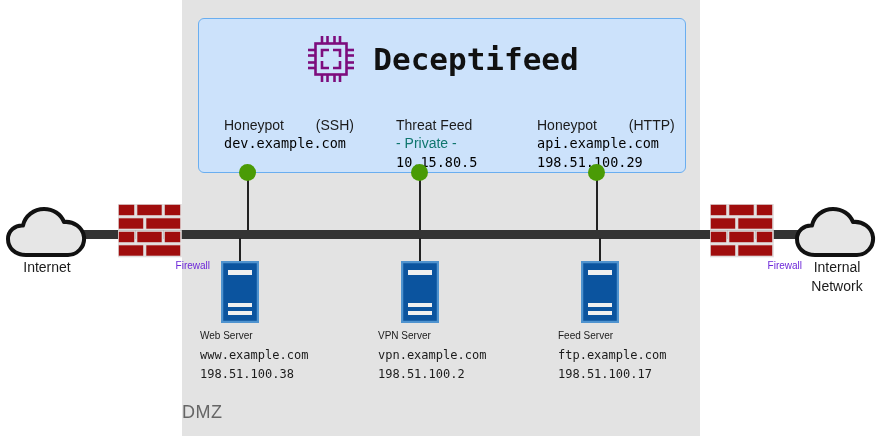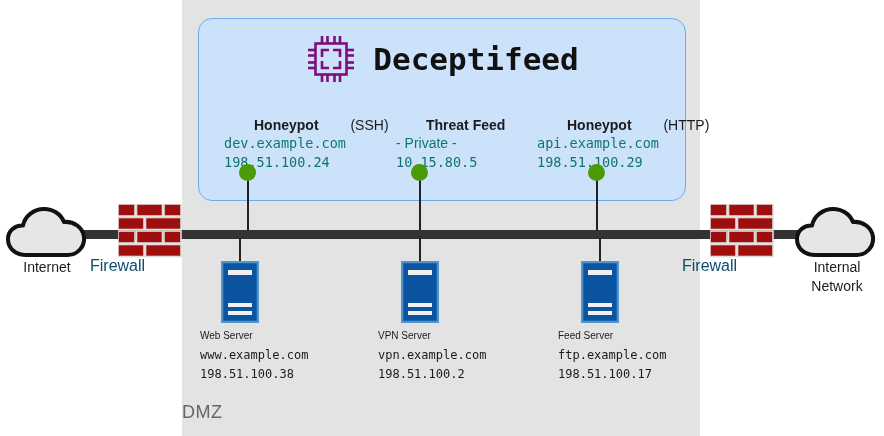--- a/index.html
+++ b/index.html
@@ -16,22 +16,22 @@
     position:absolute;left:182px;top:0;width:518px;height:436px;
     background:#e3e3e3;
   }
   .dmz-label{
     position:absolute;left:182px;top:402px;width:518px;
     text-align:left;font-size:18px;color:#666666;letter-spacing:.5px;
   }
 
   
   .df-panel{
-    position:absolute;left:198px;top:18px;width:488px;height:183px;
-    background:#cce2fb;border:1.5px solid #6aaef0;border-radius:14px;
+    position:absolute;left:198px;top:18px;width:488px;height:155px;
+    background:#cce2fb;border:1.5px solid #6aaef0;border-radius:6px;
     box-sizing:border-box;
   }
   .df-head{
     position:absolute;left:0;top:14px;width:100%;
     display:flex;align-items:center;justify-content:center;gap:16px;
   }
   .chip-icon{width:52px;height:52px;display:block;}
   .df-title{
     font-family:"DejaVu Sans Mono","Liberation Mono",monospace;
     font-size:31px;font-weight:bold;color:#111111;letter-spacing:0px;
@@ -39,26 +39,26 @@
   }
 
   .df-cols{
     position:absolute;left:0;top:98px;width:100%;height:58px;
   }
   .df-col{position:absolute;top:0;}
   .df-col.c0{left:25px;}
   .df-col.c1{left:197px;}
   .df-col.c2{left:338px;}
   .col-title{font-size:14px;color:#1b1b1b;line-height:17px;white-space:nowrap;}
-  .col-title .strong{font-weight:bold;margin-left:30px;}
+  .col-title .strong{font-weight:normal;}
   .col-title .light{font-weight:normal;margin-left:28px;}
   .col-sub-sans{font-size:14px;color:#0f766e;line-height:19px;white-space:nowrap;}
   .col-mono{
     font-family:"DejaVu Sans Mono","Liberation Mono",monospace;
-    font-size:13.5px;color:#0f766e;line-height:19px;white-space:nowrap;
+    font-size:13.5px;color:#000000;line-height:19px;white-space:nowrap;
   }
 
   
   .backbone{
     position:absolute;left:78px;top:230px;width:728px;height:9px;
     background:#333333;
   }
 
   
   .tap-dot{
@@ -73,22 +73,22 @@
   .srv-labels{position:absolute;width:200px;}
   .srv-name{font-size:10px;color:#1b1b1b;line-height:20px;white-space:nowrap;}
   .srv-mono{
     font-family:"DejaVu Sans Mono","Liberation Mono",monospace;
     font-size:12px;color:#1b1b1b;line-height:19px;white-space:nowrap;
   }
 
   
   .fw{position:absolute;width:64px;height:58px;}
   .fw-label{
-    position:absolute;width:120px;text-align:left;
-    font-size:16px;color:#0c4a6e;line-height:18px;
+    position:absolute;width:120px;text-align:right;
+    font-size:10px;color:#6d28d9;line-height:18px;
   }
 
   
   .cloud{position:absolute;width:84px;height:62px;}
   .cloud-label{
     position:absolute;width:130px;text-align:center;
     font-size:14px;color:#1b1b1b;line-height:19px;
   }
 </style>
 </head>
@@ -135,21 +135,20 @@
       <div class="df-title">Deceptifeed</div>
     </div>
 
     <div class="df-cols">
 
       <div class="df-col c0">
         <div class="col-title">
           <span class="strong">Honeypot</span><span class="light"> (SSH)</span>
         </div>
         <div class="col-mono">dev.example.com</div>
-        <div class="col-mono">198.51.100.24</div>
       </div>
 
       <div class="df-col c1">
         <div class="col-title">
           <span class="strong">Threat Feed</span><span class="light"></span>
         </div>
         <div class="col-sub-sans">- Private -</div>
         <div class="col-mono">10.15.80.5</div>
       </div>
 

